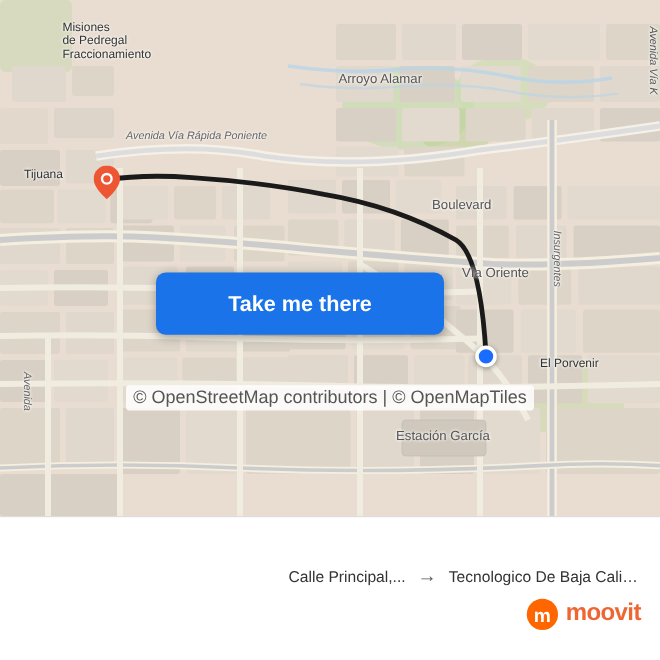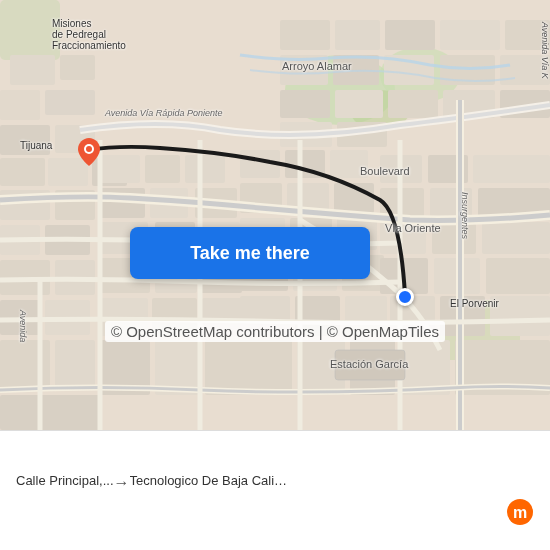--- a/index.html
+++ b/index.html
@@ -96,21 +96,22 @@
       flex-direction: column;
       align-items: center;
       justify-content: center;
       border-top: 1px solid #ddd;
       position: relative;
     }
 
     #route-info {
       display: flex;
       align-items: center;
-      justify-content: flex-start;
+      justify-content: flex-end;
+      gap: 10px;
       width: 100%;
       padding: 8px 16px;
       margin-top: 12px;
     }
 
     .route-from {
       font-size: 13px;
       color: #333;
       font-weight: 500;
       max-width: 160px;
@@ -418,16 +419,17 @@
       <span class="route-from">Calle Principal,...</span>
       <span class="route-arrow">→</span>
       <span class="route-to">Tecnologico De Baja California C...</span>
     </div>
     <div id="moovit-logo-bar">
 
       <svg class="moovit-icon" viewBox="0 0 28 28" xmlns="http://www.w3.org/2000/svg">
         <circle cx="14" cy="14" r="13" fill="#ff6600"></circle>
         <text x="14" y="20" text-anchor="middle" font-size="16" font-weight="bold" fill="white" font-family="Arial">m</text>
       </svg>
+      <span class="moovit-text">moovit</span>
     </div>
   </div>
 
 </div>
 
 </body></html>

